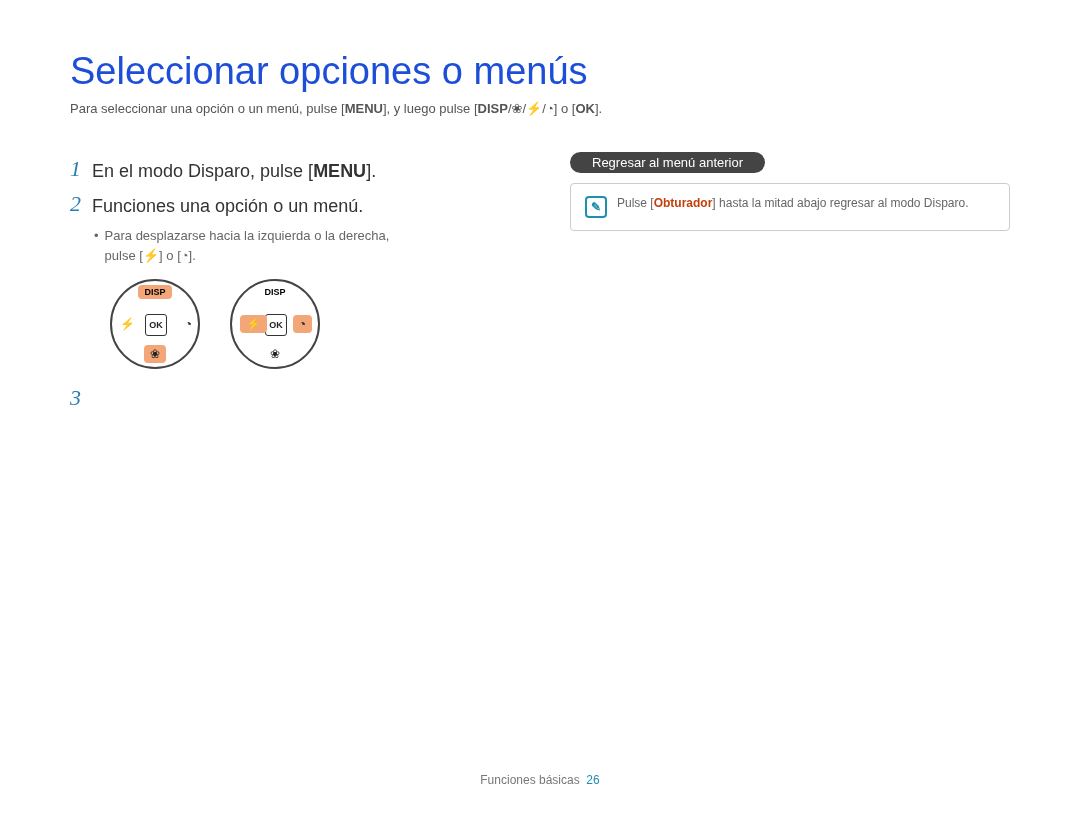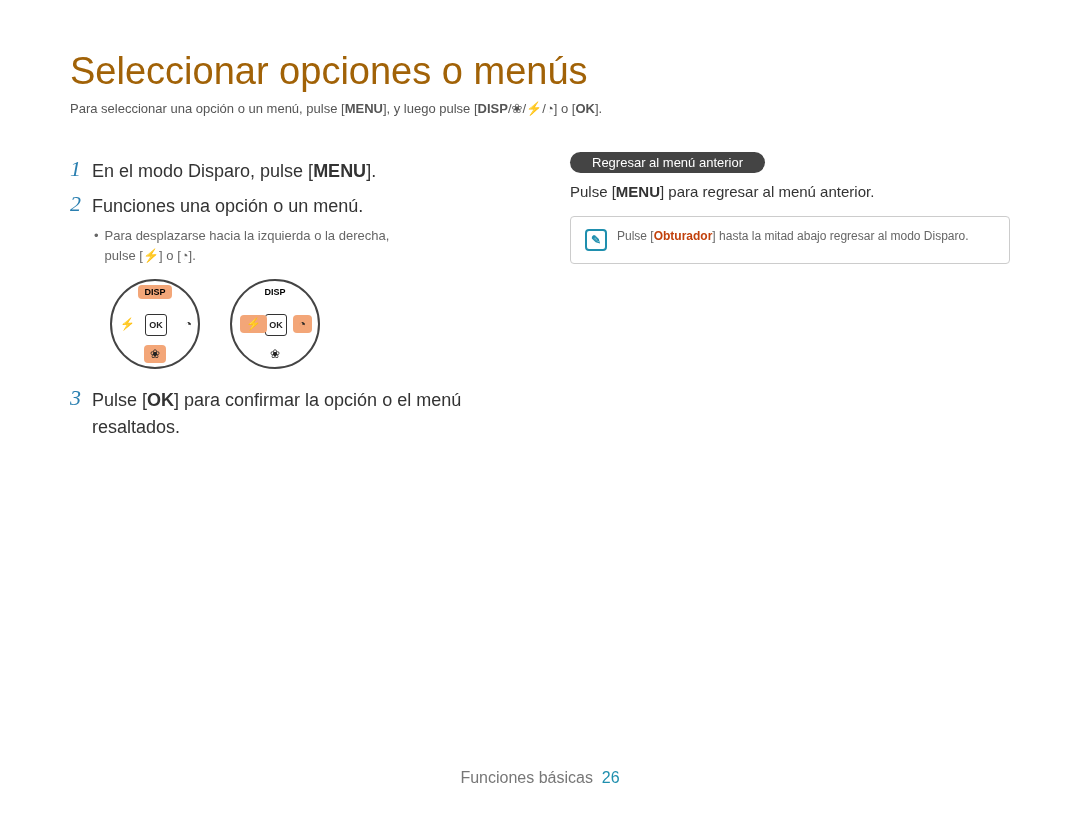--- a/index.html
+++ b/index.html
@@ -1,17 +1,17 @@
 <!DOCTYPE html>
 <html><head>
 <meta charset="utf-8">
 <style>
   html,body{margin:0;padding:0;background:#fff;font-family:Arial,Helvetica,sans-serif;color:#222;}
   .page{width:1080px;height:815px;position:relative;box-sizing:border-box;padding:50px 70px 0 70px;}
-  h1{font-family:"Helvetica Neue",Arial,sans-serif;font-weight:400;font-size:38px;color:#a16207;margin:0 0 8px 0;letter-spacing:0px;}
+  h1{font-family:"Helvetica Neue",Arial,sans-serif;font-weight:400;font-size:38px;color:#1d4ed8;margin:0 0 8px 0;letter-spacing:0px;}
   .intro{font-size:13px;color:#555;margin-bottom:36px;}
   .cols{display:flex;gap:60px;}
   .col{flex:1;}
   .step{display:flex;margin:4px 0 6px 0;}
   .step .num{font-style:italic;font-family:Georgia,serif;font-size:22px;color:#2a7fb0;width:22px;line-height:1.2;}
   .step .txt{flex:1;font-size:18px;color:#333;line-height:1.5;margin-top:2px;}
   .sub{list-style:none;margin:4px 0 14px 24px;padding:0;}
   .sub li{font-size:13px;color:#666;line-height:1.5;display:flex;}
   .sub li::before{content:"• ";margin-right:6px;color:#666;}
   .bold{font-weight:bold;color:#c2410c;}
@@ -22,21 +22,21 @@
   .wheel .okbox{position:absolute;top:33px;left:33px;width:20px;height:20px;border:1px solid #333;border-radius:3px;display:flex;align-items:center;justify-content:center;font-size:9px;font-weight:bold;}
   .wheel .ic{position:absolute;font-size:12px;}
   .wheel .flash{left:8px;top:36px;}
   .wheel .timer{right:6px;top:36px;}
   .wheel .flower{bottom:6px;left:0;right:0;text-align:center;}
   .hl{background:#f3a678;border-radius:4px;padding:2px 6px;}
   .pill{display:inline-block;background:#444;color:#fff;font-size:13px;border-radius:11px;padding:3px 22px;margin-bottom:10px;}
   .rtext{font-size:15px;color:#333;margin-bottom:16px;}
   .note{border:1px solid #ccc;border-radius:4px;padding:12px 14px;display:flex;align-items:flex-start;gap:10px;font-size:12px;color:#666;}
   .note .nicon{width:18px;height:18px;border:2px solid #1f8fae;border-radius:4px;color:#1f8fae;display:flex;align-items:center;justify-content:center;font-size:12px;font-weight:bold;}
-  .footer{position:absolute;bottom:28px;left:0;right:0;text-align:center;font-size:16px;color:#777;}
+  .footer{position:absolute;bottom:28px;left:0;right:0;text-align:center;font-size:12px;color:#777;}
   .footer .pn{color:#1f8fae;}
   .kbd{font-weight:bold;}
 </style>
 </head>
 <body>
 
 <div class="page">
   <h1>Seleccionar opciones o menús</h1>
 
   <div class="intro">
@@ -82,31 +82,25 @@
           <div class="lbl disp">DISP</div>
           <div class="okbox">OK</div>
           <div class="ic flash"><span class="hl">⚡</span></div>
           <div class="ic timer"><span class="hl">◔</span></div>
           <div class="ic flower">❀</div>
         </div>
       </div>
 
       <div class="step">
         <div class="num">3</div>
-        <div class="txt">
-          <span>Pulse [</span><span class="kbd">OK</span><span>] para confirmar la opción o el menú resaltados.</span>
-        </div>
       </div>
     </div>
 
     <div class="col">
       <div class="pill">Regresar al menú anterior</div>
-      <div class="rtext">
-        <span>Pulse [</span><span class="kbd">MENU</span><span>] para regresar al menú anterior.</span>
-      </div>
       <div class="note">
         <div class="nicon">✎</div>
         <div>
           <span>Pulse [</span><span class="bold">Obturador</span><span>] hasta la mitad abajo regresar al modo Disparo.</span>
         </div>
       </div>
     </div>
   </div>
 
   <div class="footer">

